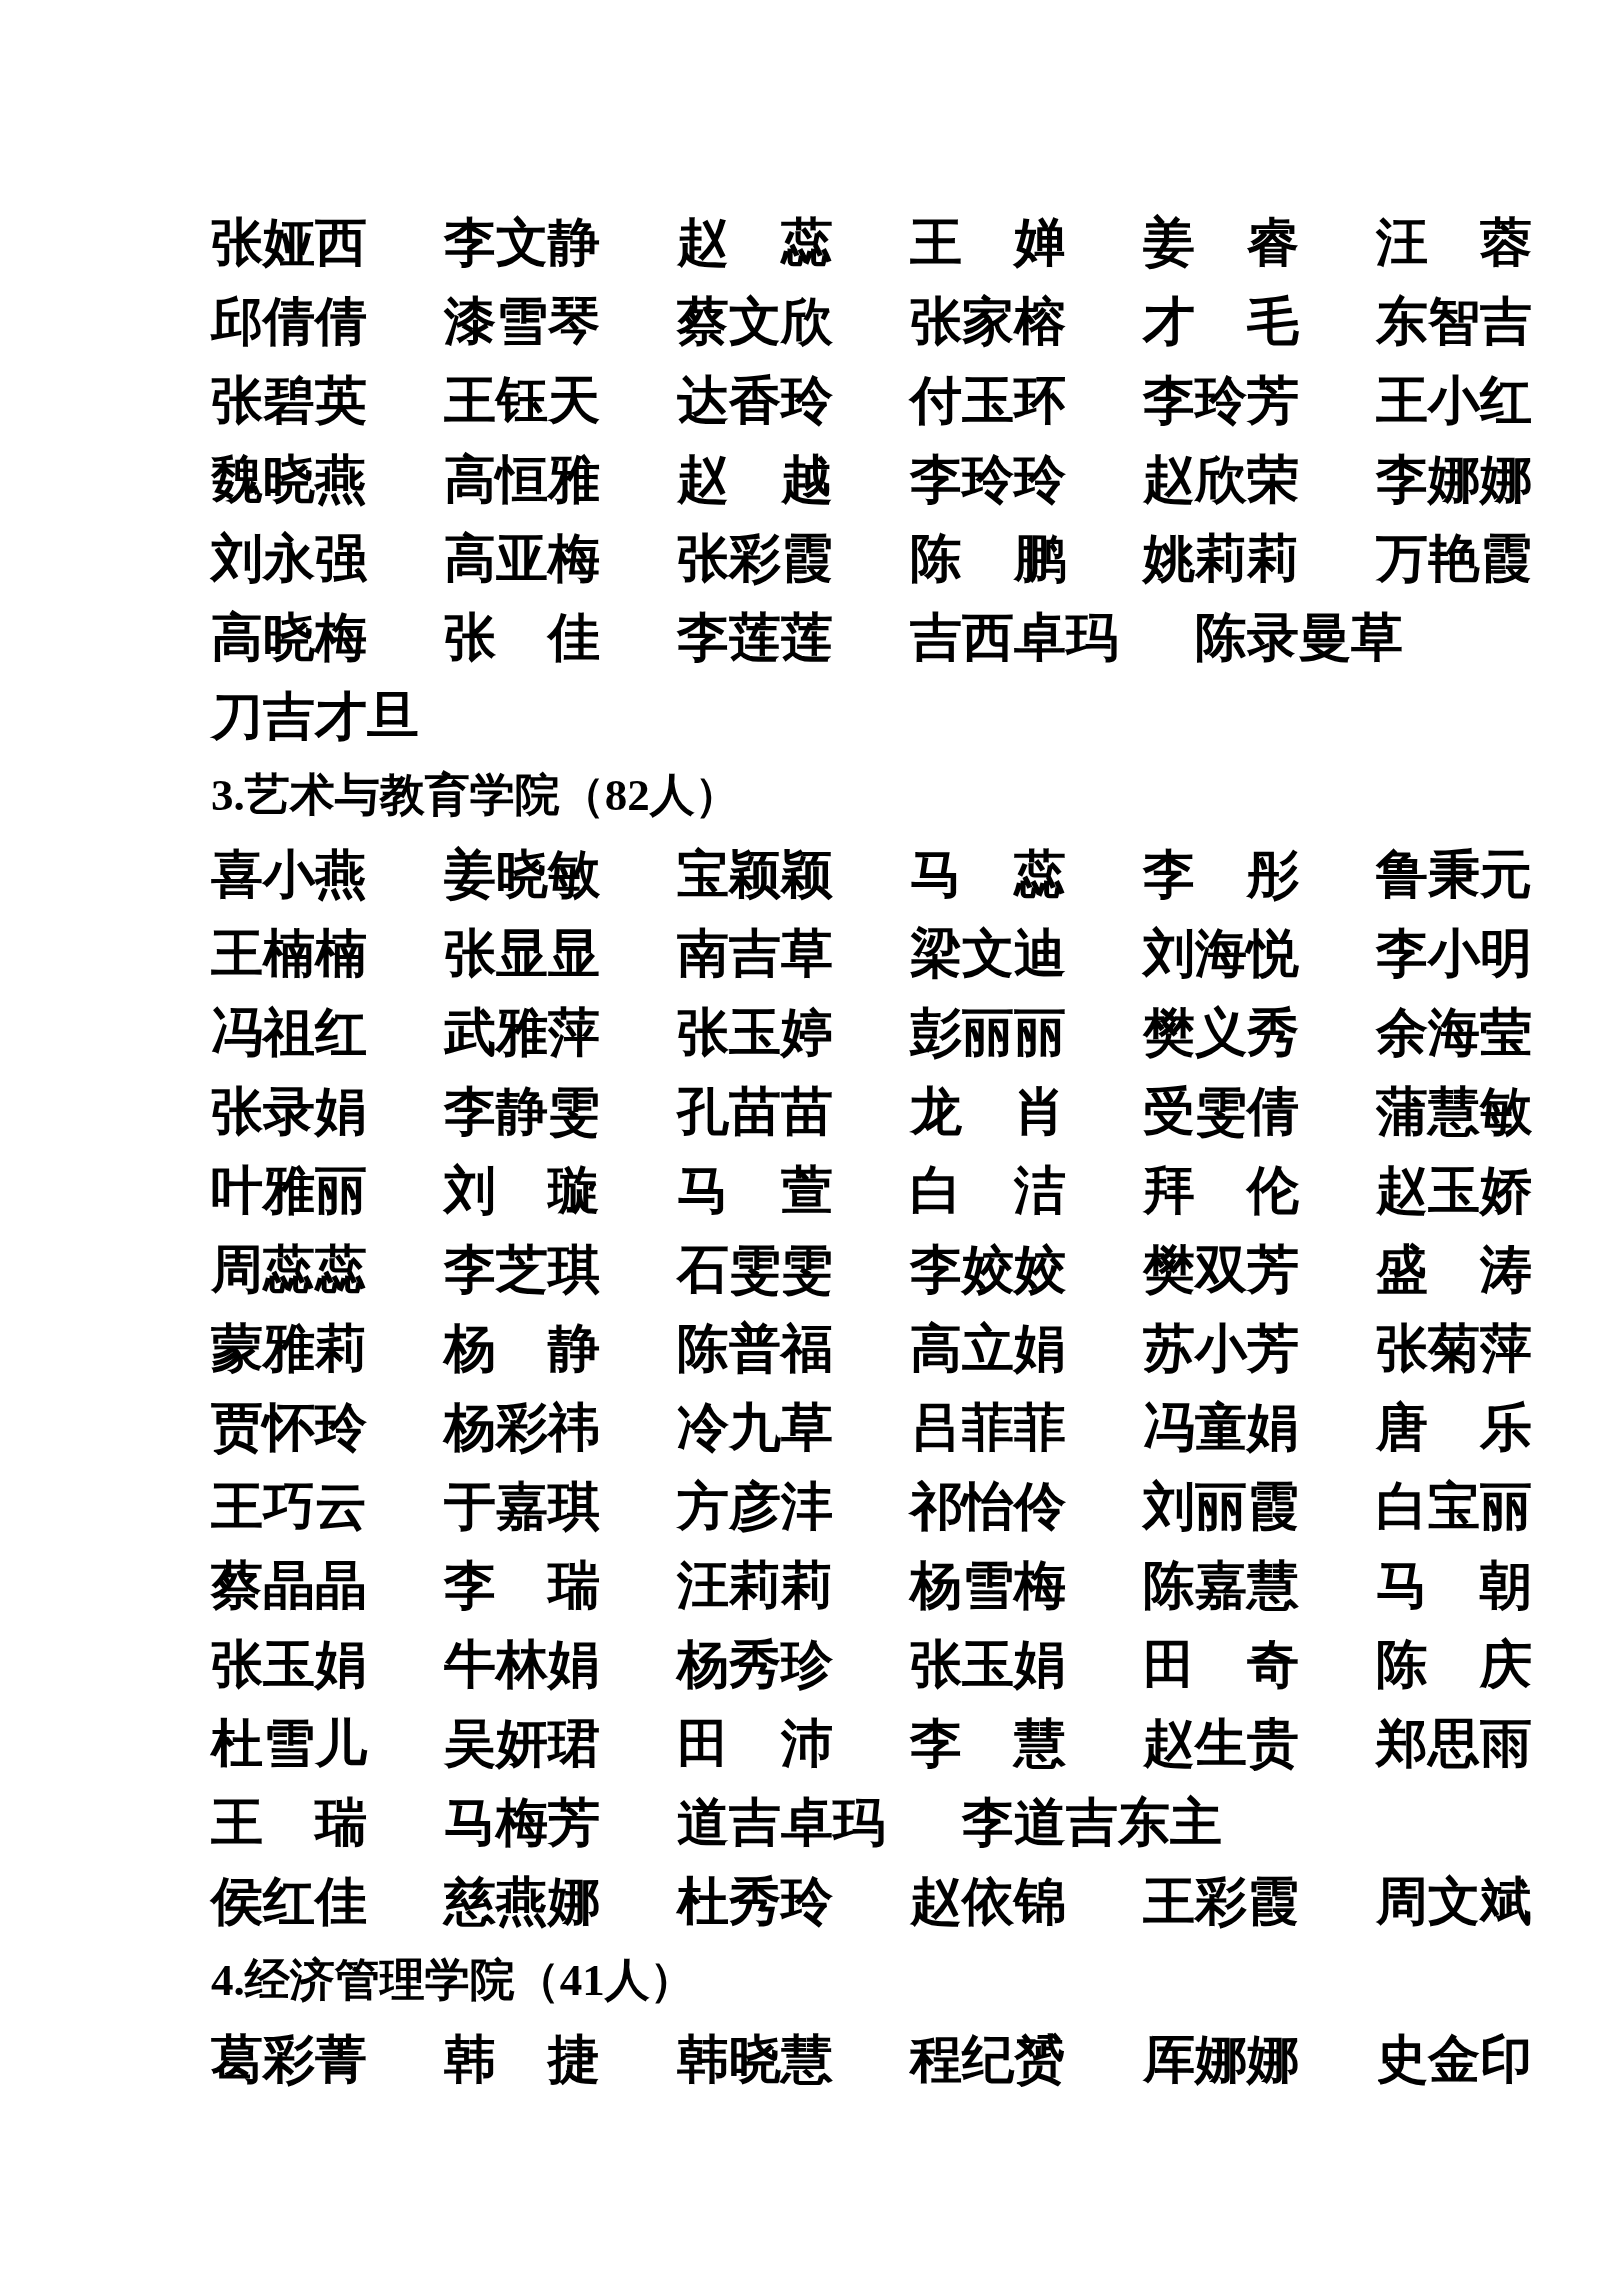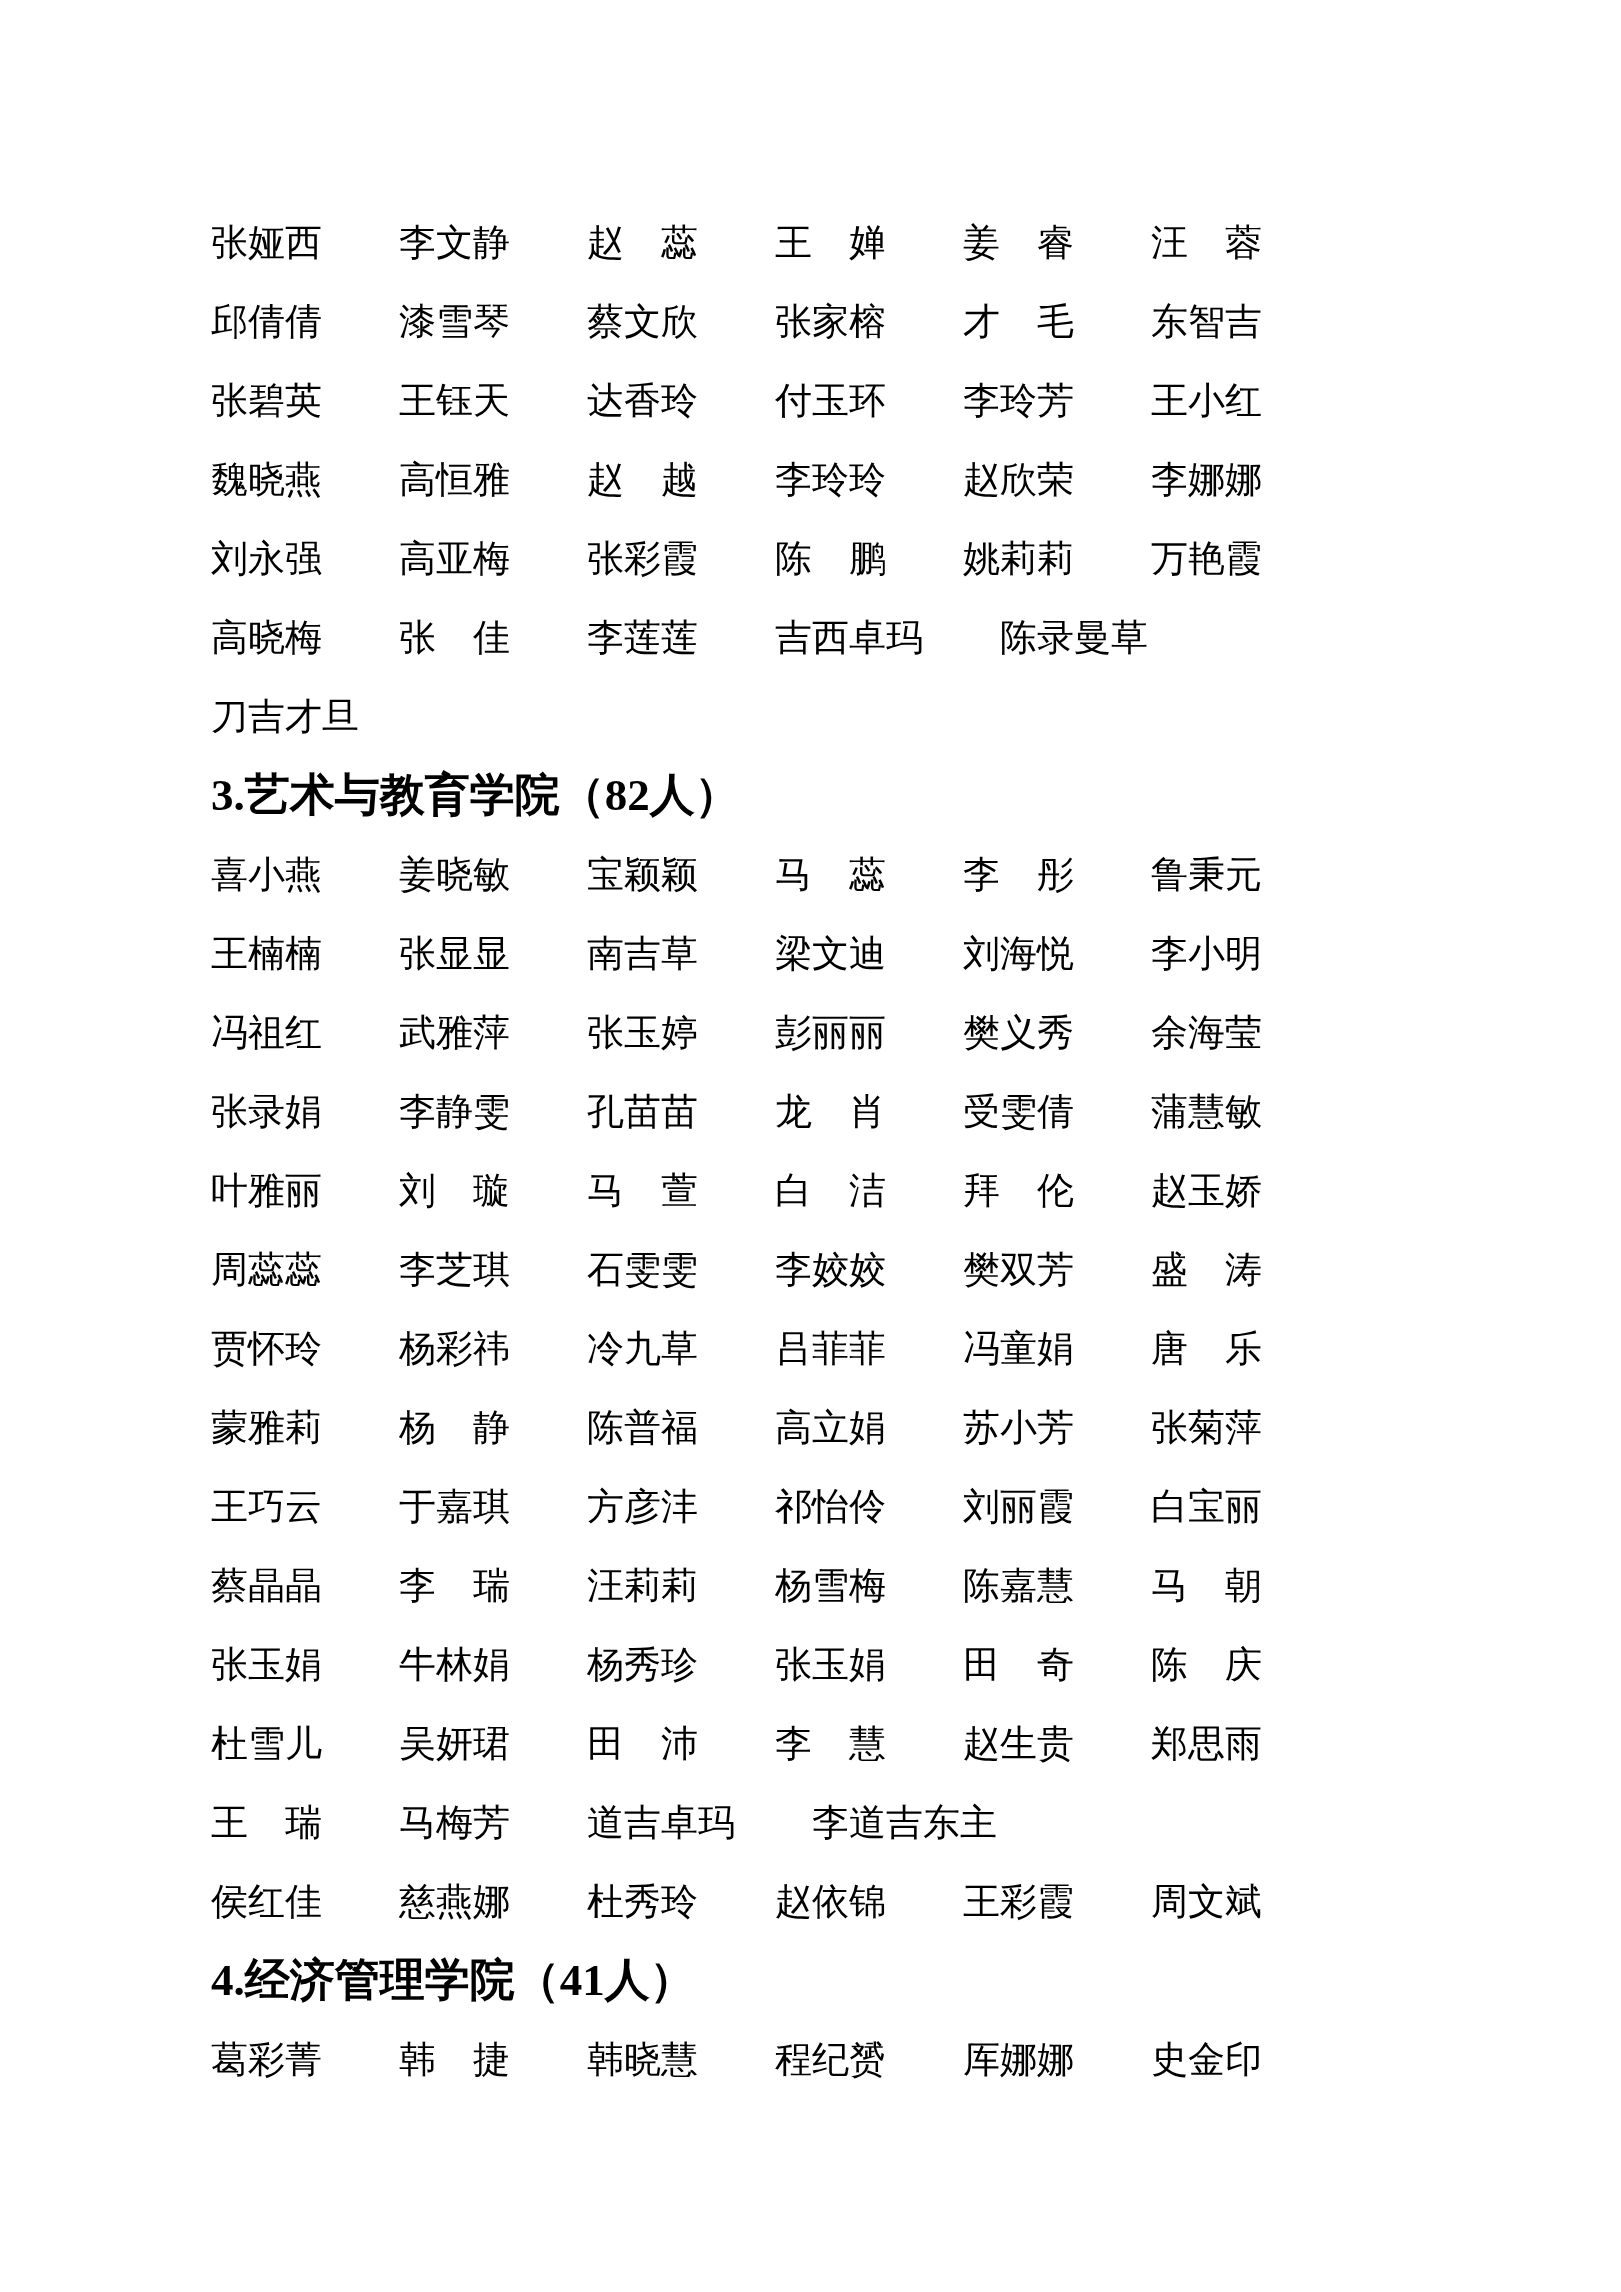--- a/index.html
+++ b/index.html
@@ -14,22 +14,23 @@
     box-sizing: border-box;
     background: #ffffff;
     color: #000000;
     padding: 203px 196px 0 211px;
     overflow: hidden;
     font-family: "Liberation Serif", "DejaVu Serif", serif;
   }
   .row {
     height: 79px;
     line-height: 79px;
-    font-size: 37px;
+    font-size: 52px;
     white-space: nowrap;
+    font-weight: bold;
   }
   .name {
     display: inline-block;
   }
   .name + .name {
     margin-left: 77px;
   }
   .section-title {
     margin: 0;
     height: 79px;
@@ -56,22 +57,22 @@
 
   <section>
     <h2 class="section-title">3.艺术与教育学院（82人）</h2>
     <div>
         <div class="row"><span class="name">喜小燕</span><span class="name">姜晓敏</span><span class="name">宝颖颖</span><span class="name">马　蕊</span><span class="name">李　彤</span><span class="name">鲁秉元</span></div>
         <div class="row"><span class="name">王楠楠</span><span class="name">张显显</span><span class="name">南吉草</span><span class="name">梁文迪</span><span class="name">刘海悦</span><span class="name">李小明</span></div>
         <div class="row"><span class="name">冯祖红</span><span class="name">武雅萍</span><span class="name">张玉婷</span><span class="name">彭丽丽</span><span class="name">樊义秀</span><span class="name">余海莹</span></div>
         <div class="row"><span class="name">张录娟</span><span class="name">李静雯</span><span class="name">孔苗苗</span><span class="name">龙　肖</span><span class="name">受雯倩</span><span class="name">蒲慧敏</span></div>
         <div class="row"><span class="name">叶雅丽</span><span class="name">刘　璇</span><span class="name">马　萱</span><span class="name">白　洁</span><span class="name">拜　伦</span><span class="name">赵玉娇</span></div>
         <div class="row"><span class="name">周蕊蕊</span><span class="name">李芝琪</span><span class="name">石雯雯</span><span class="name">李姣姣</span><span class="name">樊双芳</span><span class="name">盛　涛</span></div>
+        <div class="row"><span class="name">蒙雅莉</span><span class="name">杨　静</span><span class="name">陈普福</span><span class="name">高立娟</span><span class="name">苏小芳</span><span class="name">张菊萍</span></div>
         <div class="row"><span class="name">贾怀玲</span><span class="name">杨彩祎</span><span class="name">冷九草</span><span class="name">吕菲菲</span><span class="name">冯童娟</span><span class="name">唐　乐</span></div>
-        <div class="row"><span class="name">蒙雅莉</span><span class="name">杨　静</span><span class="name">陈普福</span><span class="name">高立娟</span><span class="name">苏小芳</span><span class="name">张菊萍</span></div>
         <div class="row"><span class="name">王巧云</span><span class="name">于嘉琪</span><span class="name">方彦沣</span><span class="name">祁怡伶</span><span class="name">刘丽霞</span><span class="name">白宝丽</span></div>
         <div class="row"><span class="name">蔡晶晶</span><span class="name">李　瑞</span><span class="name">汪莉莉</span><span class="name">杨雪梅</span><span class="name">陈嘉慧</span><span class="name">马　朝</span></div>
         <div class="row"><span class="name">张玉娟</span><span class="name">牛林娟</span><span class="name">杨秀珍</span><span class="name">张玉娟</span><span class="name">田　奇</span><span class="name">陈　庆</span></div>
         <div class="row"><span class="name">杜雪儿</span><span class="name">吴妍珺</span><span class="name">田　沛</span><span class="name">李　慧</span><span class="name">赵生贵</span><span class="name">郑思雨</span></div>
         <div class="row"><span class="name">王　瑞</span><span class="name">马梅芳</span><span class="name">道吉卓玛</span><span class="name">李道吉东主</span></div>
         <div class="row"><span class="name">侯红佳</span><span class="name">慈燕娜</span><span class="name">杜秀玲</span><span class="name">赵依锦</span><span class="name">王彩霞</span><span class="name">周文斌</span></div>
       </div>
   </section>
 
   <section>

